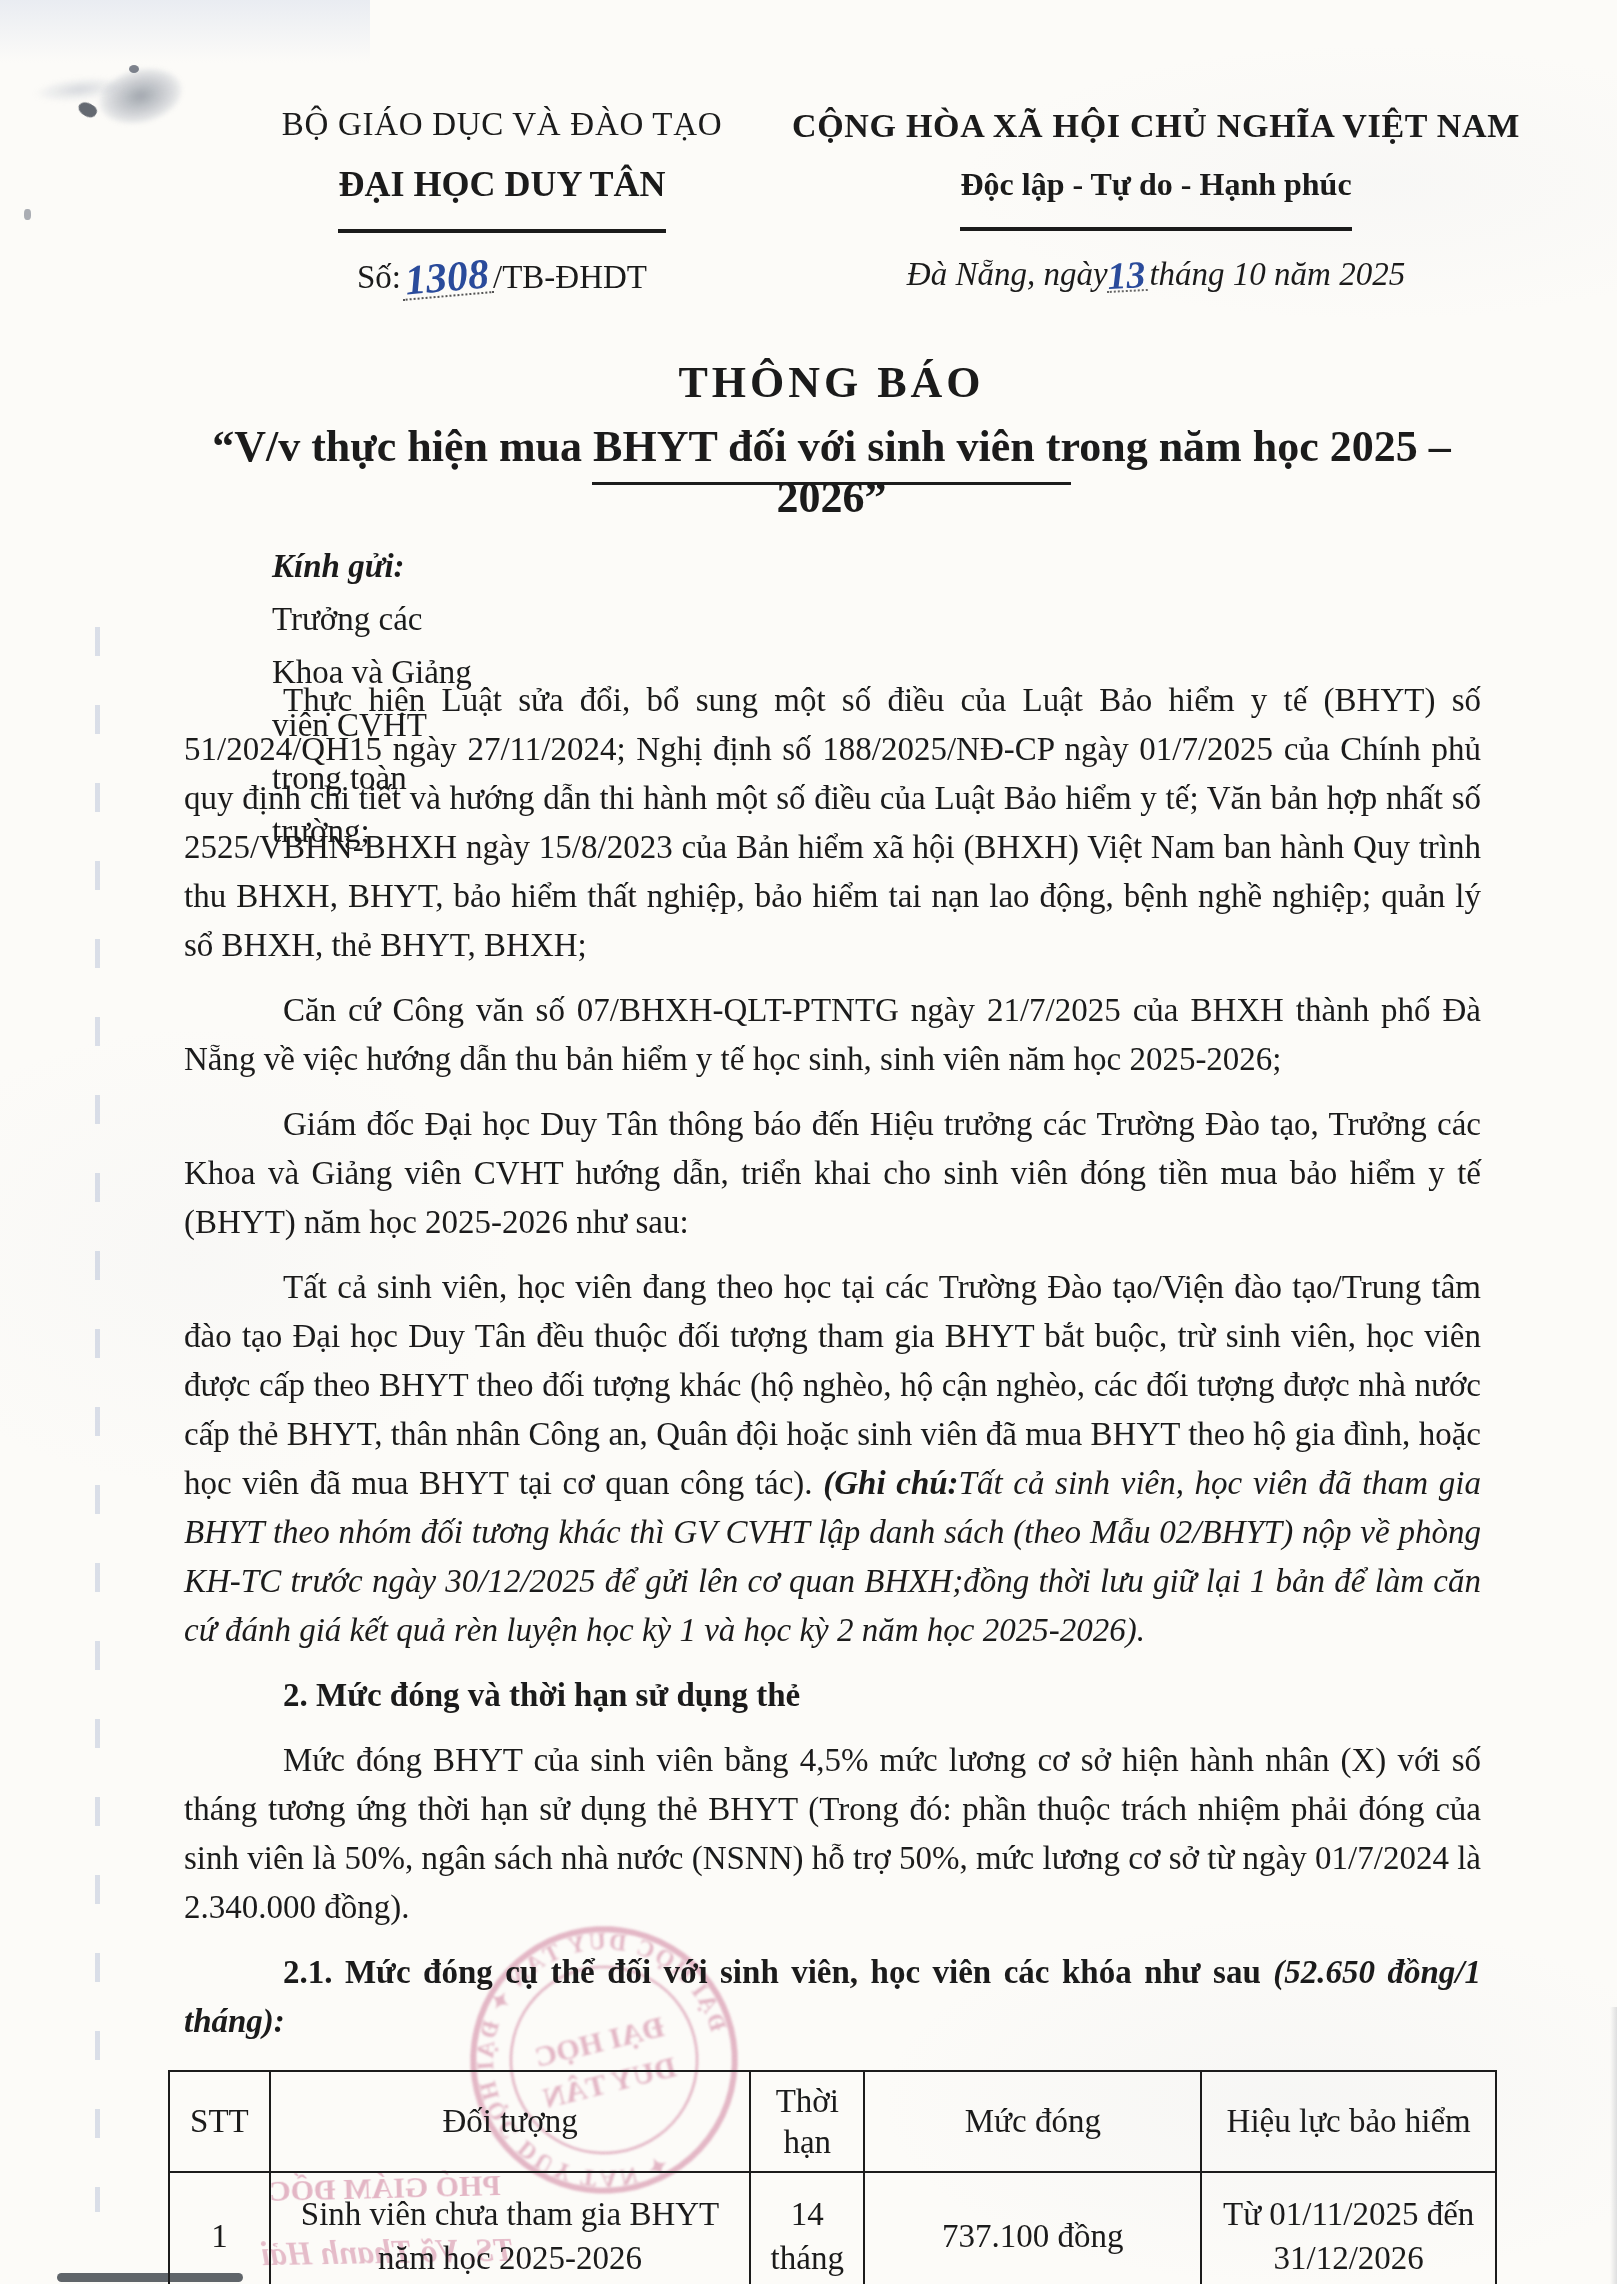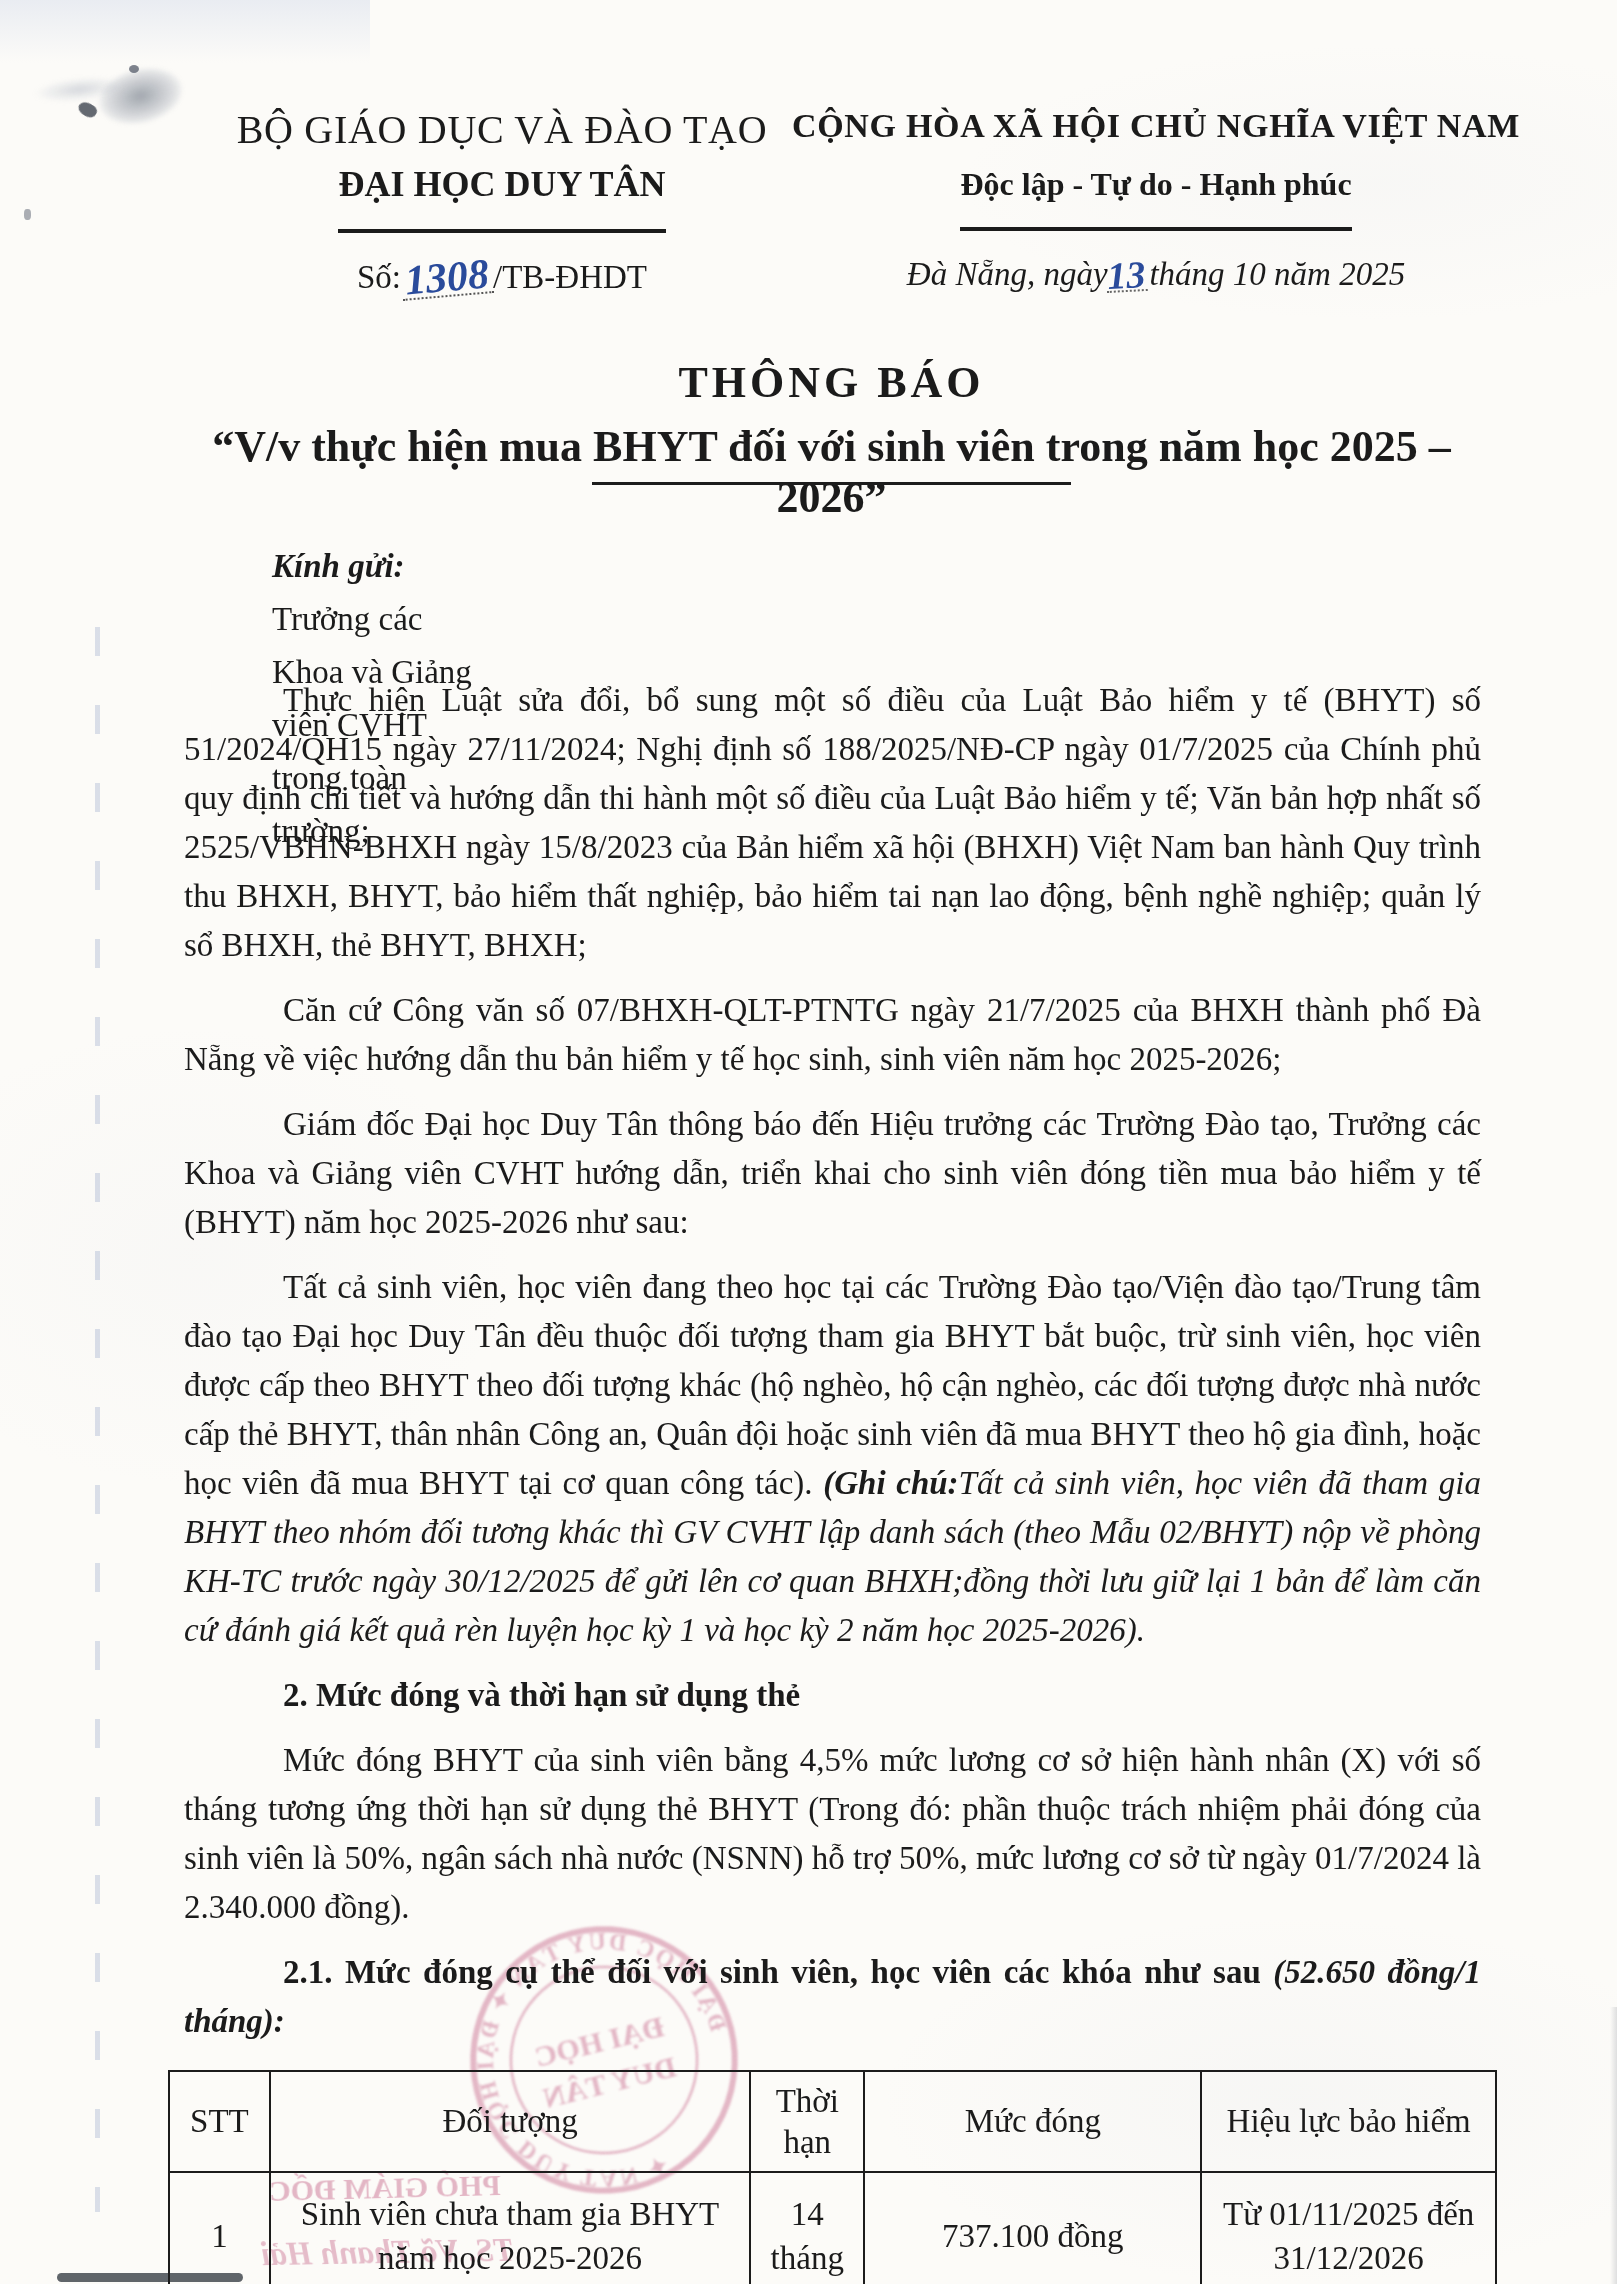--- a/index.html
+++ b/index.html
@@ -39,21 +39,21 @@
   .stamp{position:absolute;left:464px;top:1920px;width:280px;height:280px;
     transform:scaleX(-1) rotate(14deg);opacity:.55;filter:blur(0.9px);}
   .sig-role{position:absolute;left:269px;top:2171px;font-size:30px;font-weight:bold;
     color:#cf7f9c;opacity:.55;transform:scaleX(-1) rotate(1.5deg);filter:blur(0.7px);white-space:nowrap;}
   .sig-name{position:absolute;left:261px;top:2234px;font-size:33px;font-weight:bold;font-style:italic;
     color:#cf7f9c;opacity:.5;transform:scaleX(-1) rotate(1deg);filter:blur(0.7px);white-space:nowrap;}
   
   .abs{position:absolute;}
   .hcol-left{left:195px;width:614px;text-align:center;}
   .hcol-right{left:763px;width:786px;text-align:center;}
-  .h-l1{top:106px;font-size:40px;letter-spacing:0.7px;}
+  .h-l1{top:106px;font-size:33px;letter-spacing:0.7px;}
   .h-l2{top:163px;font-size:36px;font-weight:bold;}
   .h-l2 .ul, .h-r2 .ul{display:inline-block;border-bottom:4px solid #1b1b1b;padding-bottom:24px;}
   .h-so{top:258px;font-size:33px;}
   .h-r1{top:107px;font-size:34px;font-weight:bold;letter-spacing:0.7px;}
   .h-r2{top:166px;font-size:32px;font-weight:bold;}
   .h-date{top:256px;font-size:33px;font-style:italic;}
   .hand{color:#2a4b9b;font-style:italic;font-weight:bold;font-size:42px;
     display:inline-block;transform:rotate(-5deg);border-bottom:2.6px dotted #555;
     padding:0 4px 1.3px 4px;line-height:33px;position:relative;top:2.6px;}
   .hand-day{color:#2a4b9b;font-style:italic;font-weight:bold;font-size:38px;

